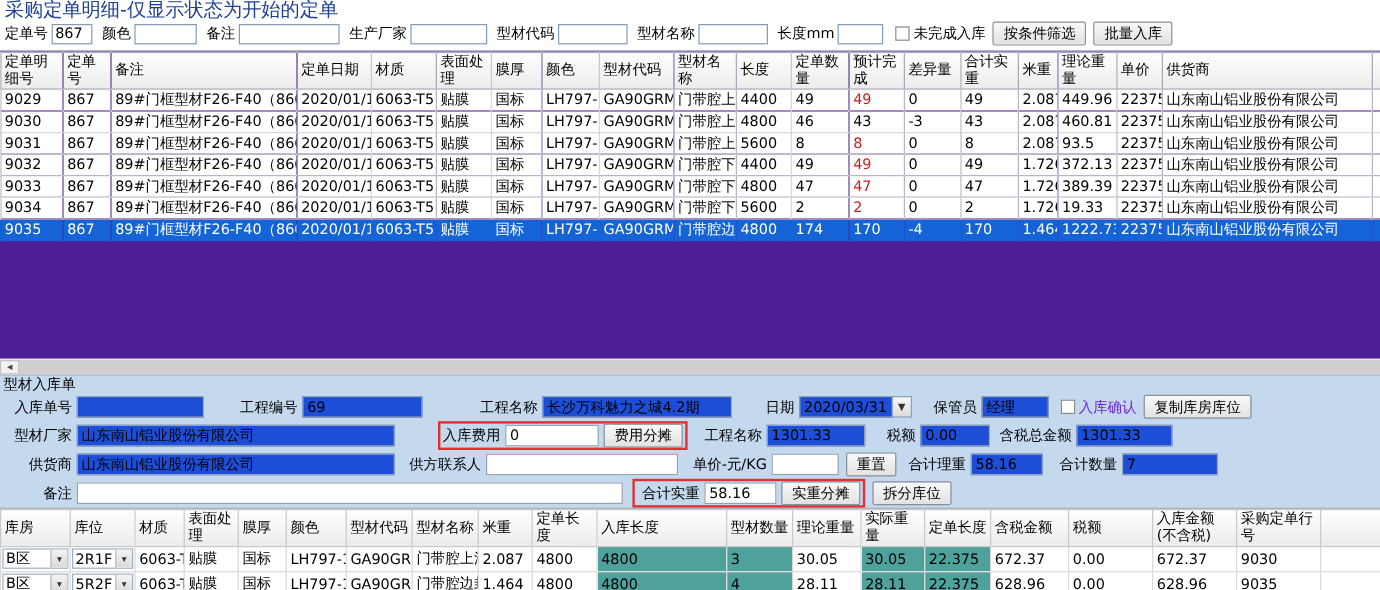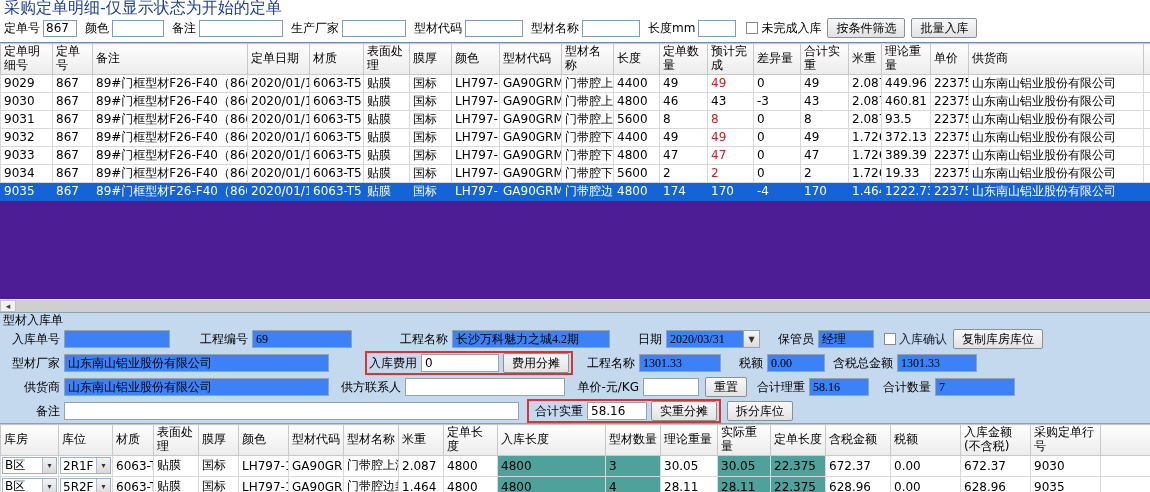--- a/index.html
+++ b/index.html
@@ -38,25 +38,25 @@
   #top-grid td.red { color:#cc2020; }
   .hscroll { height:13px; display:flex; background:#d0d0d0; border-top:1px solid #e6e6e6; }
   .hs-btn { width:16px; background:#f2f2f2; border:1px solid #c2c2c2; color:#444; font-size:9px; line-height:10px; text-align:center; flex:none; }
   .hs-thumb { flex:1; background:#cfcfcf; }
   
   .bottom-section { height:179px; padding-top:1px; }
   .section-title { font-size:12px; line-height:13px; padding:0 3px; }
   .form-row { display:flex; align-items:center; height:24px; padding:0 2px; }
   .flab { text-align:right; padding-right:4px; white-space:nowrap; flex:none; }
   .ro, .wf { height:18px; line-height:16px; border:1px solid #93a3b3; padding:0 3px; overflow:hidden; white-space:nowrap; flex:none; }
-  .ro { background:#3b82f6;font-family:Liberation Serif, serif; }
+  .ro { background:#1d4ed8; }
   .wf { background:#fff; }
   input.wf { font-size:12px; font-family:inherit; }
   .drop-btn { width:16px; height:18px; background:linear-gradient(#f6f6f6,#dcdcdc); border:1px solid #93a3b3; border-left:none; font-size:8px; line-height:17px; text-align:center; color:#333; flex:none; }
-  .blue-label { color:#0f172a; }
+  .blue-label { color:#6d28d9; }
   .red-box { display:flex; align-items:center; border:2px solid #e03131; padding:0 2px; height:24px; flex:none; }
   .red-box .btn { margin-left:4px; }
   
   #bot-grid th { height:25px; }
   #bot-grid td { height:21px; }
   #bot-grid td.teal { background:#4fa29b; }
   #bot-grid td.combo-cell { padding:0 1px; }
   .combo { display:flex; align-items:center; border:1px solid #9db0c4; background:#fff; height:17px; }
   .combo .ct { flex:1; padding:0 2px; overflow:hidden; white-space:nowrap; }
   .combo .ca { width:14px; background:linear-gradient(#f3f3f3,#d9d9d9); border-left:1px solid #aebdce; text-align:center; font-size:8px; line-height:15px; color:#333; flex:none; }

